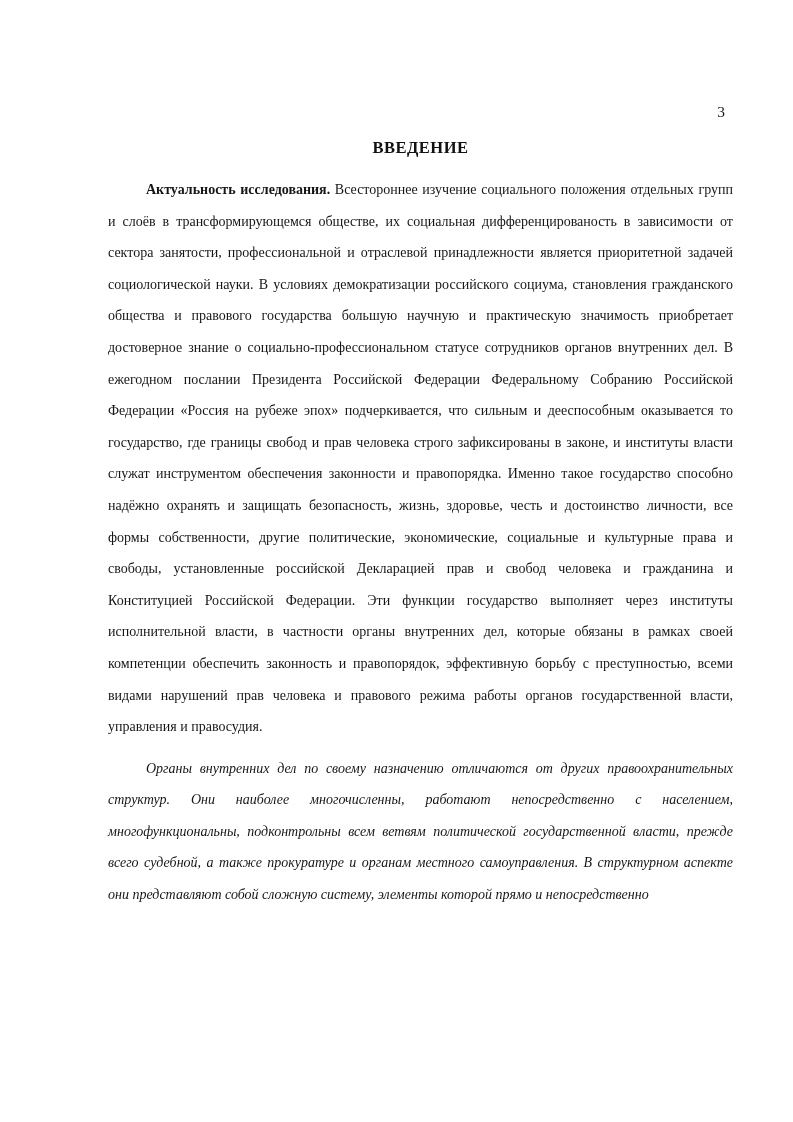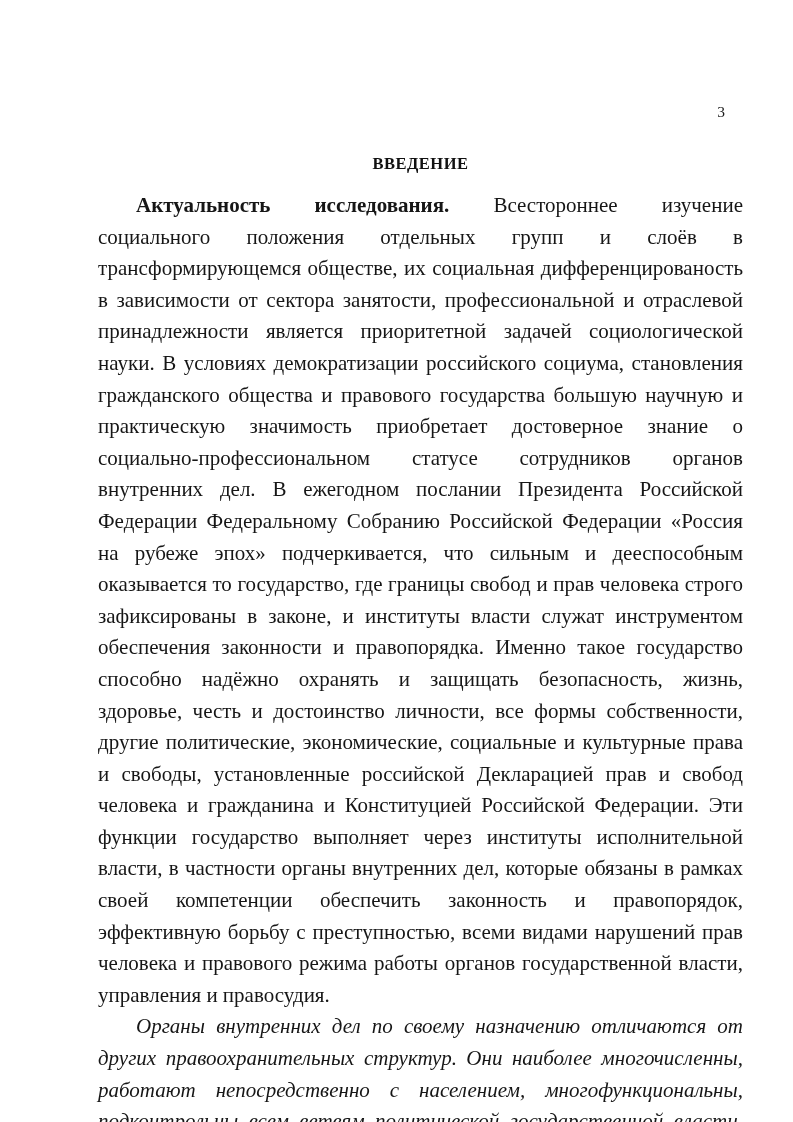--- a/index.html
+++ b/index.html
@@ -30,26 +30,26 @@
     position: absolute;
     left: 98px;
     top: 138px;
     width: 645px;
   }
   .doc-title {
     text-align: center;
     font-weight: bold;
     font-size: 16.5px;
     letter-spacing: 0.5px;
-    margin: 16px 0 16px 0;
+    margin: 0 0 16px 0;
     color: #111111;
   }
   p.para {
-    margin: 0;
-    font-size: 21px;
+    margin: 10px;
+    font-size: 14px;
     line-height: 31.6px;
     text-align: justify;
     text-indent: 38px;
     text-justify: inter-word;
     color: #161616;
     hyphens: manual;
   }
   p.para + p.para {
     margin-top: 0;
     font-style: italic;

